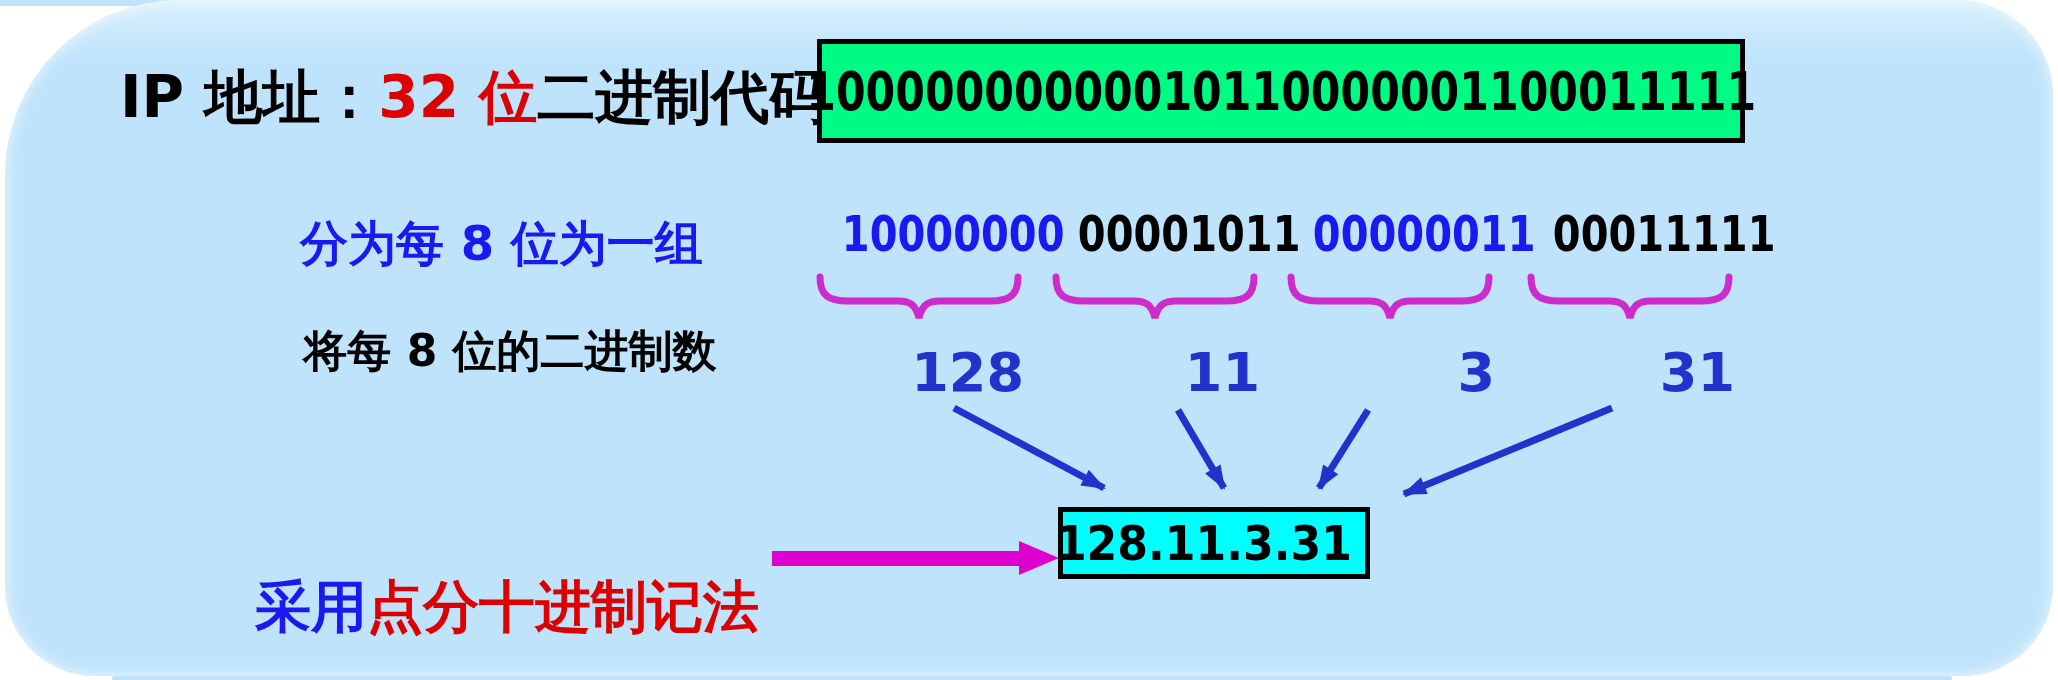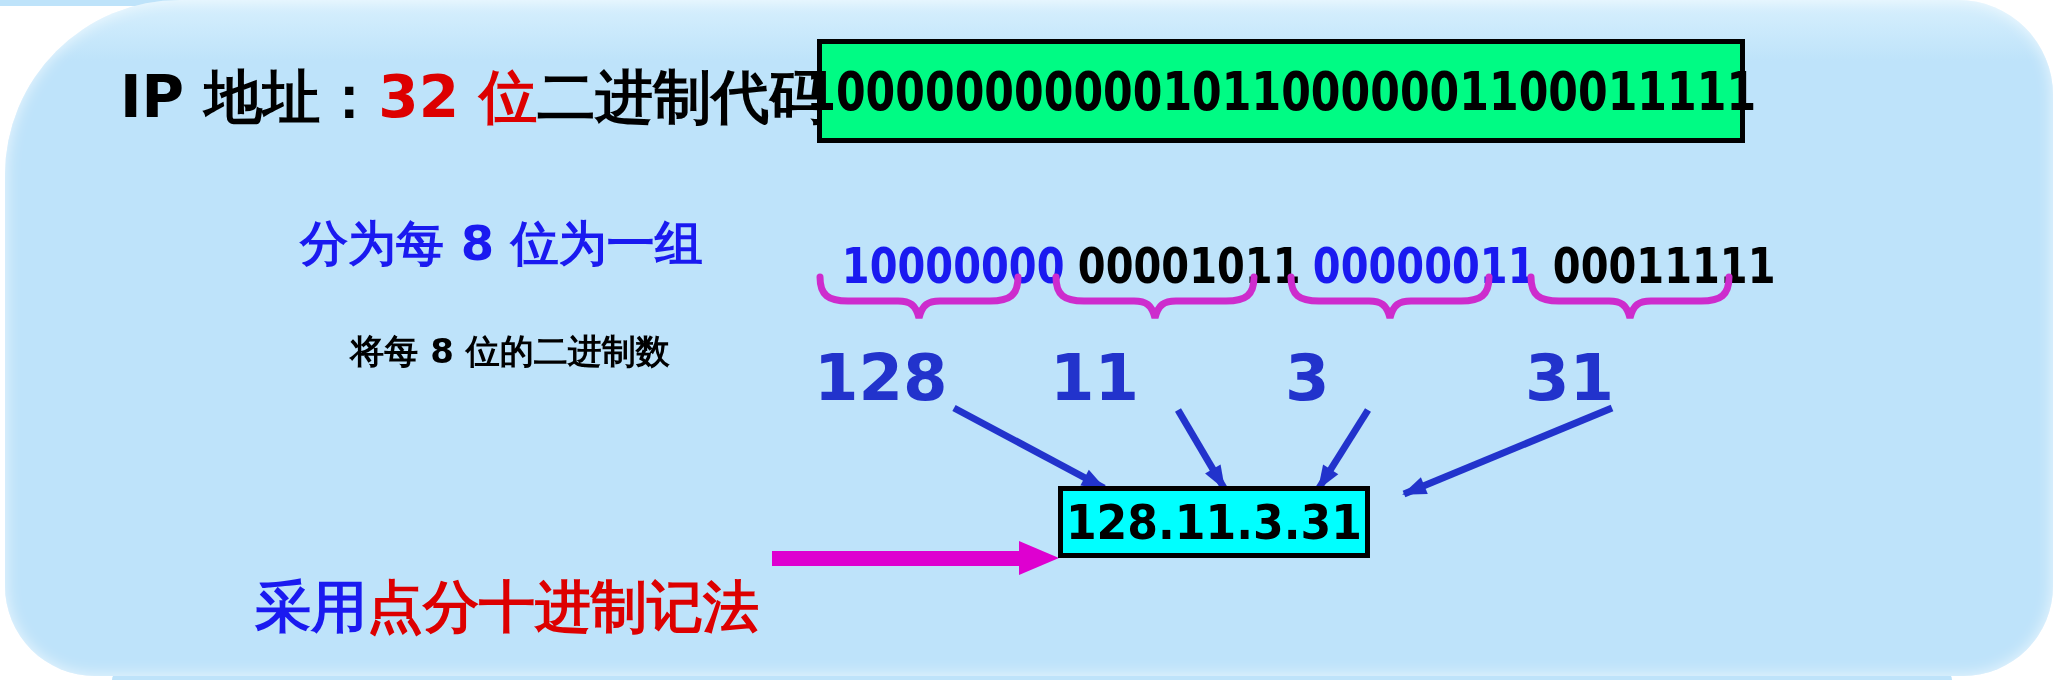--- a/index.html
+++ b/index.html
@@ -28,47 +28,47 @@
   .binary-box{
     left:817px;top:39px;width:928px;height:104px;box-sizing:border-box;
     background:var(--binary-box-fill,#00fb84);border:5px solid var(--box-border,#000);
     display:flex;align-items:center;justify-content:center;
   }
   .binary-box .bits{font-size:54px;color:var(--black-text,#000);white-space:nowrap;
     display:inline-block;transform:scaleX(.79);}
   
   .group-label{left:300px;top:212px;width:432px;
     font-size:48px;color:var(--blue-text,#1a1af0);white-space:nowrap;}
-  .bit-group{top:208px;width:210px;text-align:center;font-size:50px;line-height:52px;margin-top:32px;}
+  .bit-group{top:208px;width:210px;text-align:center;font-size:50px;line-height:52px;}
   .bit-group span{display:inline-block;transform:scaleX(.80);white-space:nowrap;}
   .g0{left:814px;} .g1{left:1050px;} .g2{left:1285px;} .g3{left:1525px;}
   .bits-blue{color:var(--blue-text,#1a1af0);} .bits-black{color:var(--black-text,#000);}
   
   .brace{top:270px;width:210px;height:54px;color:var(--brace-magenta,#cd2ccd);}
   
   .conv-label{left:270px;top:322px;width:480px;text-align:center;
-    font-size:34px;line-height:58px;color:var(--black-text,#000);}
+    font-size:44px;line-height:58px;color:var(--black-text,#000);}
   
-  .dec{top:341px;width:210px;text-align:left;font-size:64px;color:var(--number-blue,#2233cc);}
+  .dec{top:341px;width:210px;text-align:right;font-size:54px;color:var(--number-blue,#2233cc);}
   
   .arrows{left:0;top:0;width:2058px;height:680px;color:var(--number-blue,#2233cc);pointer-events:none;}
   
   .notation{left:255px;top:522px;font-size:56px;white-space:nowrap;margin-top:48px;}
   .notation .pre{color:var(--blue-text,#1a1af0);}
   .notation .hl{color:var(--red-text,#dd0000);}
   
   .big-arrow-bar{left:772px;top:551px;width:248px;height:15px;background:var(--arrow-magenta,#de00d0);}
   .big-arrow-head{left:1019px;top:541px;width:0;height:0;
     border-top:17px solid transparent;border-bottom:17px solid transparent;
     border-left:40px solid var(--arrow-magenta,#de00d0);}
   
   .result-box{
-    left:1058px;top:486px;width:312px;height:72px;box-sizing:border-box;
+    left:1058px;top:507px;width:312px;height:72px;box-sizing:border-box;
     background:var(--result-box-fill,#00ffff);border:5px solid var(--box-border,#000);
-    display:flex;align-items:center;justify-content:center;
+    display:flex;align-items:center;justify-content:flex-end;
   }
   .result-box span{font-size:48px;color:var(--black-text,#000);display:inline-block;
     transform:scaleX(.92);white-space:nowrap;}
 </style>
 </head>
 <body>
 
 <div class="frame">
   <div class="top-sliver"></div>
   <div class="bottom-sliver"></div>

